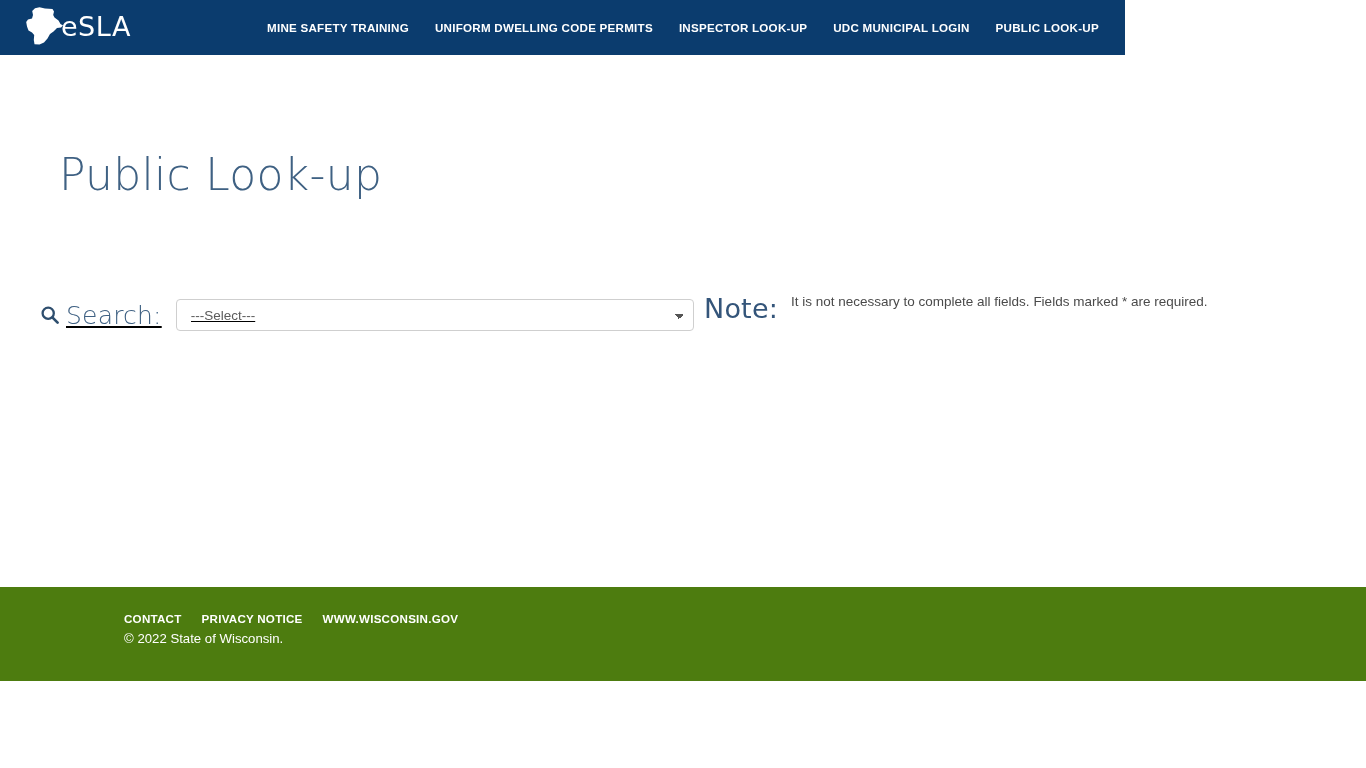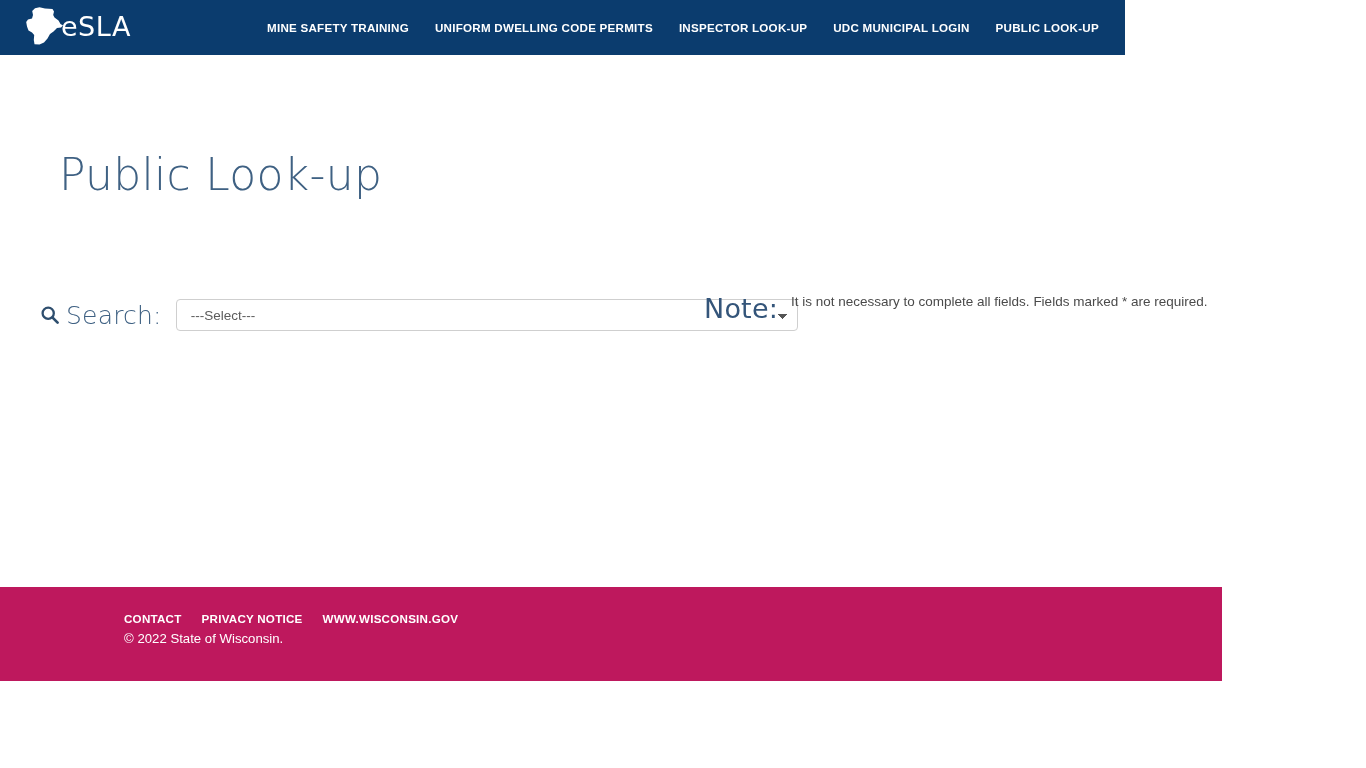--- a/index.html
+++ b/index.html
@@ -90,40 +90,41 @@
     font-family: "DejaVu Sans", sans-serif;
   }
 
   .search-row {
     position: absolute;
     left: 40px;
     top: 240px;
     display: flex;
     align-items: center;
     height: 40px;
+    text-decoration: underline;
   }
   .search-icon {
     width: 20px;
     height: 20px;
     display: inline-block;
     flex: 0 0 auto;
     margin-right: 6px;
   }
   .search-label {
     font-size: 25px;
     font-weight: 300;
     color: #3f6183;
     letter-spacing: 0.2px;
     white-space: nowrap;
     font-family: "DejaVu Sans", sans-serif;
     margin-right: 14px;
     line-height: 1;
   }
   .search-select {
-    width: 622px;
+    width: 518px;
     height: 32px;
     border: 1px solid #cfcfcf;
     border-radius: 4px;
     background: #ffffff;
     color: #5b5b5b;
     font-size: 13.5px;
     font-family: "Liberation Sans", sans-serif;
     padding: 0 24px 0 14px;
     appearance: none;
     -webkit-appearance: none;
@@ -161,23 +162,23 @@
     font-size: 13.5px;
     color: #4a4a4a;
     white-space: nowrap;
     line-height: 1;
     font-family: Liberation Sans, sans-serif;
   }
 
   
   .site-footer {
     position: relative;
-    width: 1222px;
+    width: 1366px;
     height: 94px;
-    background: #be185d;
+    background: #4d7c0f;
   }
   .footer-inner {
     position: absolute;
     left: 124px;
     top: 25px;
   }
   .footer-links {
     display: flex;
     align-items: center;
     gap: 0px;

